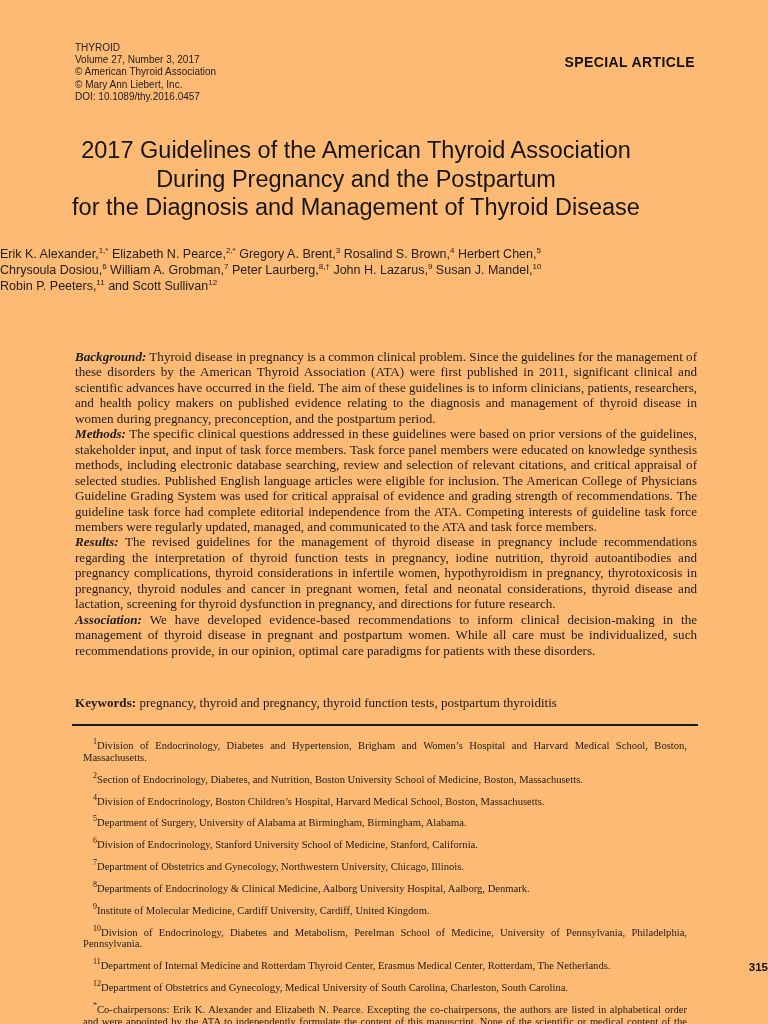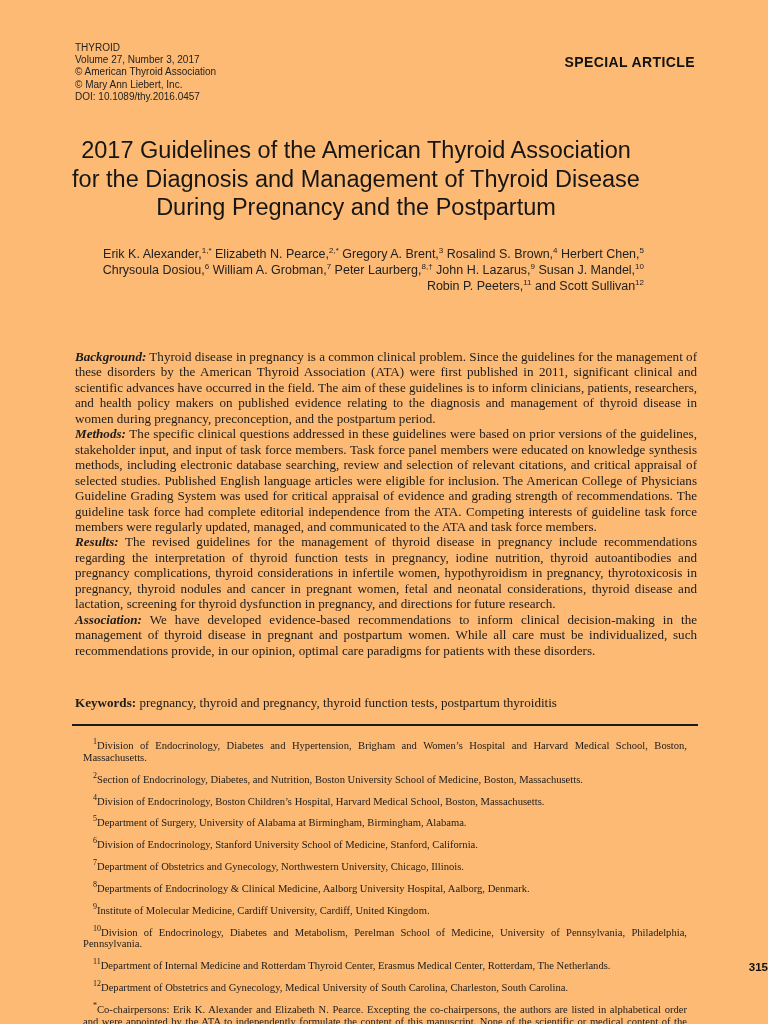--- a/index.html
+++ b/index.html
@@ -34,21 +34,21 @@
     position: absolute; top: 136px; left: 0; width: 712px;
     text-align: center;
     font-family: "Liberation Sans", sans-serif;
     font-size: 23.5px; line-height: 28.5px; font-weight: 400;
     color: #161616;
   }
 
   
   .authors {
     position: absolute; top: 247px; left: 0; width: 644px;
-    text-align: right;
+    text-align: left;
     font-family: "Liberation Sans", sans-serif;
     font-size: 12.5px; line-height: 15.8px; color: #222;
   }
   .authors sup, .fn sup {
     font-size: 8px; line-height: 0; vertical-align: super;
   }
 
   
   .abstract {
     position: absolute; left: 75px; top: 349px; width: 622px;
@@ -97,22 +97,22 @@
     <div>Volume 27, Number 3, 2017</div>
     <div>© American Thyroid Association</div>
     <div>© Mary Ann Liebert, Inc.</div>
     <div>DOI: 10.1089/thy.2016.0457</div>
   </div>
 
   <div class="article-type">SPECIAL ARTICLE</div>
 
   <div class="title">
     <div>2017 Guidelines of the American Thyroid Association</div>
+    <div>During Pregnancy and the Postpartum</div>
     <div>for the Diagnosis and Management of Thyroid Disease</div>
-    <div>During Pregnancy and the Postpartum</div>
   </div>
 
   <div class="authors" id="author-lines">
       <div><span>Erik K. Alexander,</span><sup>1,*</sup> <span>Elizabeth N. Pearce,</span><sup>2,*</sup> <span>Gregory A. Brent,</span><sup>3</sup> <span>Rosalind S. Brown,</span><sup>4</sup> <span>Herbert Chen,</span><sup>5</sup> </div>
       <div><span>Chrysoula Dosiou,</span><sup>6</sup> <span>William A. Grobman,</span><sup>7</sup> <span>Peter Laurberg,</span><sup>8,†</sup> <span>John H. Lazarus,</span><sup>9</sup> <span>Susan J. Mandel,</span><sup>10</sup> </div>
       <div><span>Robin P. Peeters,</span><sup>11</sup> <span>and Scott Sullivan</span><sup>12</sup> </div>
     </div>
 
   <div class="abstract" id="abstract-sections">
       <div class="para"><span class="sec-label">Background:</span> Thyroid disease in pregnancy is a common clinical problem. Since the guidelines for the management of these disorders by the American Thyroid Association (ATA) were first published in 2011, significant clinical and scientific advances have occurred in the field. The aim of these guidelines is to inform clinicians, patients, researchers, and health policy makers on published evidence relating to the diagnosis and management of thyroid disease in women during pregnancy, preconception, and the postpartum period.</div>

